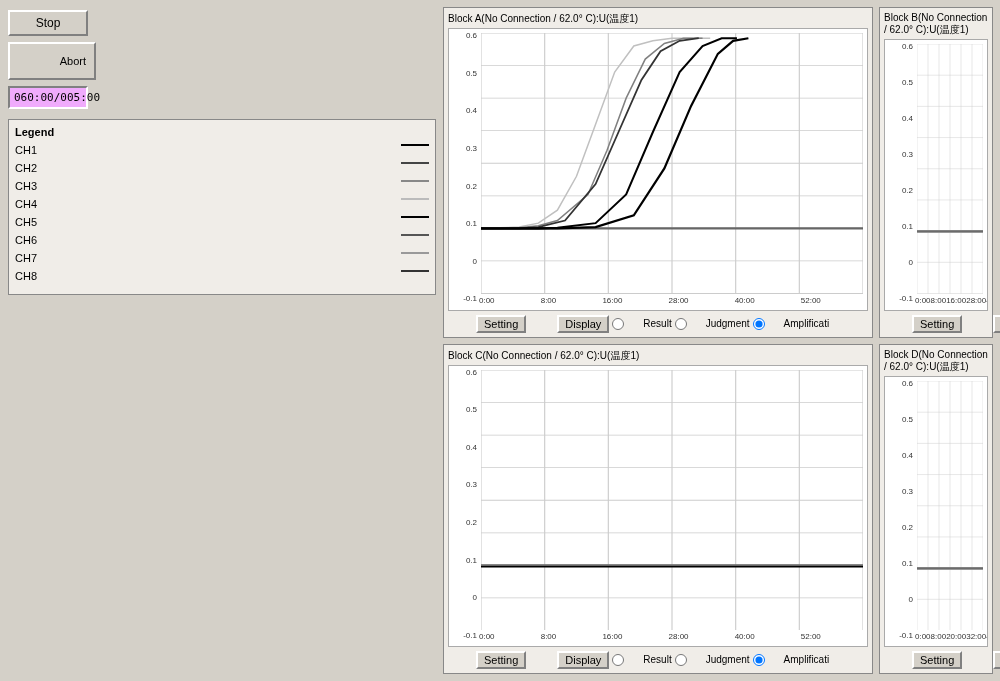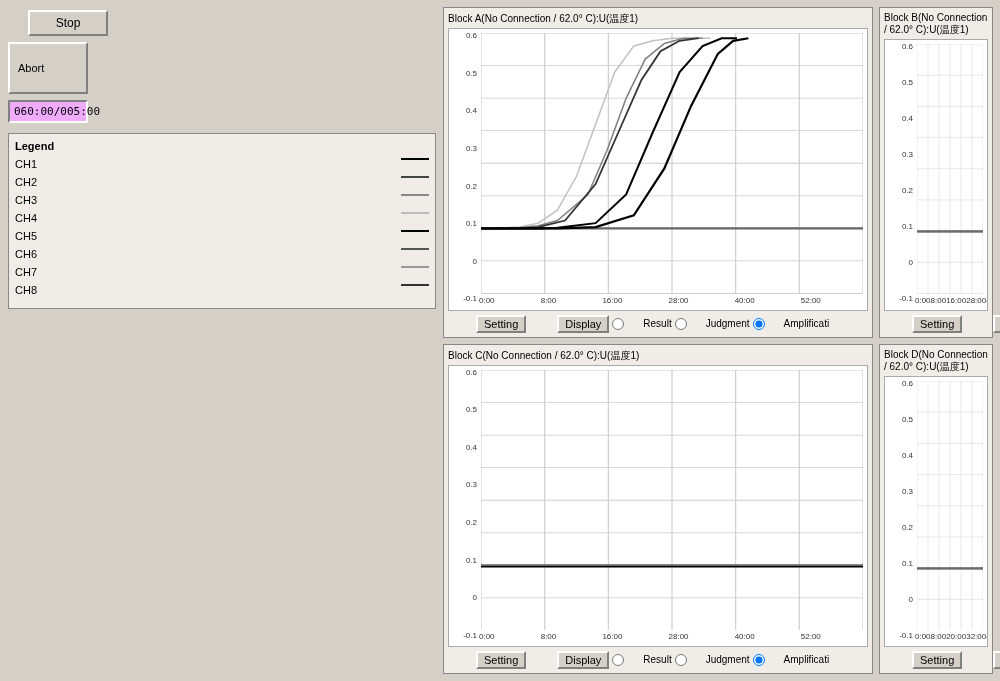--- a/index.html
+++ b/index.html
@@ -84,32 +84,31 @@
     .stop-btn {
       background: #d4d0c8;
       border: 2px solid;
       border-color: #fff #808080 #808080 #fff;
       padding: 4px 16px;
       font-size: 12px;
       cursor: pointer;
       font-family: 'MS Sans Serif', Arial, sans-serif;
       width: 80px;
       text-align: center;
-      margin-left: 20px;
     }
     .abort-btn {
       background: #d4d0c8;
       border: 2px solid;
       border-color: #fff #808080 #808080 #fff;
-      padding: 18px 8px;
+      padding: 11px 8px;
       font-size: 11px;
       cursor: pointer;
       font-family: 'MS Sans Serif', Arial, sans-serif;
-      width: 80px;
-      text-align: left;
+      width: 88px;
+      text-align: right;
     }
     .timer-display {
       background: #f0abfc;
       border: 2px solid;
       border-color: #808080 #fff #fff #808080;
       padding: 3px 4px;
       font-size: 11px;
       width: 80px;
       text-align: center;
       font-family: monospace;

